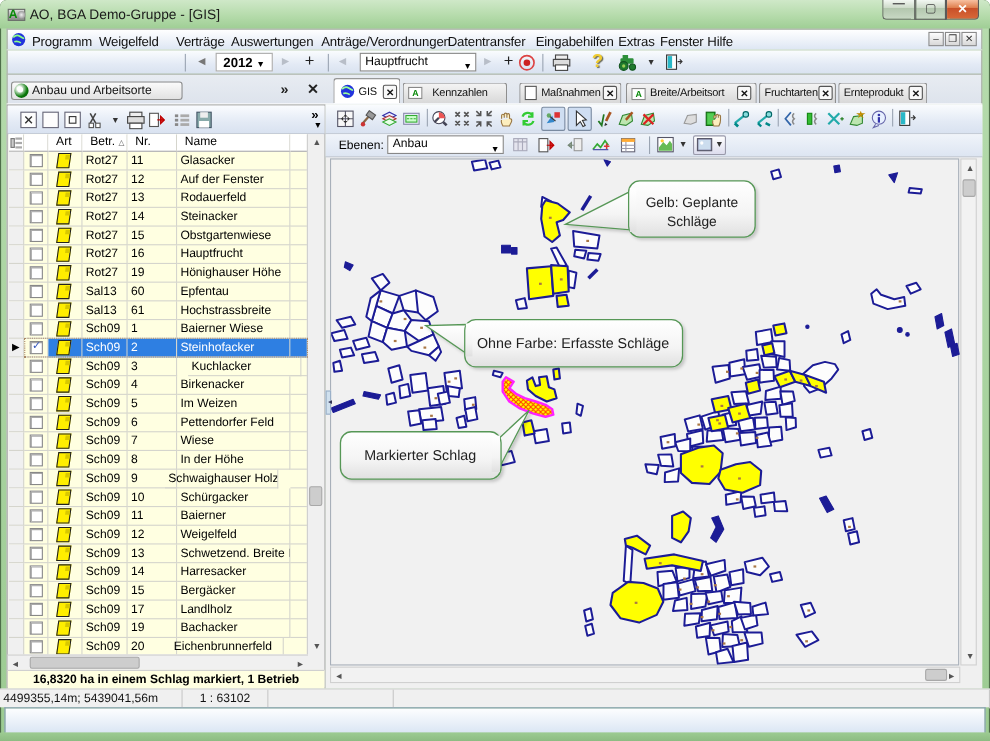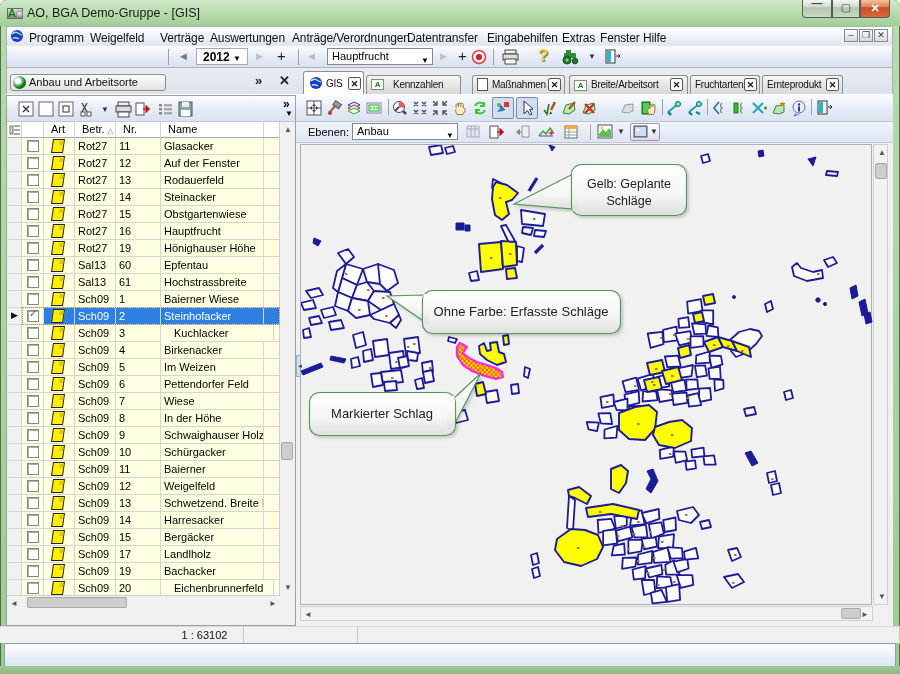--- a/index.html
+++ b/index.html
@@ -507,21 +507,21 @@
 <div class="lrow" style="top:305px">
 <div class="cell" style="left:0;width:14px;background:#f0f0f0"></div>
 <div class="cell" style="left:14px;width:22px">
             <div class="chk"></div>
           </div>
 <div class="cell" style="left:36px;width:31px;background:transparent">
             <span class="doc"></span>
           </div>
 <div class="cell" style="left:67px;width:41px;background:transparent;color:#000;padding-left:3px;line-height:16px">Sch09</div>
 <div class="cell" style="left:108px;width:45px;background:transparent;color:#000;padding-left:3px;line-height:16px">9</div>
-<div class="cell" style="left:153px;width:103px;background:transparent;color:#000;padding-left:3px;line-height:16px">Schwaighauser Holz</div>
+<div class="cell" style="left:142px;width:103px;background:transparent;color:#000;padding-left:3px;line-height:16px">Schwaighauser Holz</div>
 <div class="cell" style="left:256px;width:16px;background:transparent"></div>
 </div>
 <div class="lrow" style="top:322px">
 <div class="cell" style="left:0;width:14px;background:#f0f0f0"></div>
 <div class="cell" style="left:14px;width:22px">
             <div class="chk"></div>
           </div>
 <div class="cell" style="left:36px;width:31px;background:transparent">
             <span class="doc"></span>
           </div>
@@ -624,34 +624,35 @@
 <div class="lrow" style="top:458px">
 <div class="cell" style="left:0;width:14px;background:#f0f0f0"></div>
 <div class="cell" style="left:14px;width:22px">
             <div class="chk"></div>
           </div>
 <div class="cell" style="left:36px;width:31px;background:transparent">
             <span class="doc"></span>
           </div>
 <div class="cell" style="left:67px;width:41px;background:transparent;color:#000;padding-left:3px;line-height:16px">Sch09</div>
 <div class="cell" style="left:108px;width:45px;background:transparent;color:#000;padding-left:3px;line-height:16px">20</div>
-<div class="cell" style="left:163px;width:103px;background:transparent;color:#000;padding-left:3px;line-height:16px">Eichenbrunnerfeld</div>
+<div class="cell" style="left:147px;width:103px;background:transparent;color:#000;padding-left:3px;line-height:16px">Eichenbrunnerfeld</div>
 <div class="cell" style="left:256px;width:16px;background:transparent"></div>
 </div>
 </div>
     <div class="lvscroll">
       <span class="sbarr" style="left:4px;top:3px">▲</span>
       <div class="sbthumb" style="left:1px;top:320px;width:12px;height:18px"></div>
       <span class="sbarr" style="left:4px;bottom:3px">▼</span>
     </div>
     <div class="lhscroll">
       <span class="sbarr" style="left:3px;top:3px">◄</span>
       <div class="sbthumb" style="left:20px;top:1px;width:100px;height:11px"></div>
       <span class="sbarr" style="right:3px;top:3px">►</span>
     </div>
+    <div class="lsummary">16,8320 ha in einem Schlag markiert, 1 Betrieb</div>
   </div>
 
   <div style="position:absolute;left:296px;top:355px;width:5px;height:22px;background:#cfe0ee;border:1px solid #9ab0c8;font-size:6px;color:#335;line-height:20px;z-index:5">◄</div>
   <div class="rpanel">
     <div class="gistoolbar" id="gistoolbar">
 <svg style="position:absolute;left:10px;top:5px" width="18" height="18">
           <rect x="1" y="1" width="14" height="14" fill="#f8f8f8" stroke="#556"></rect>
           <path d="M8 1 v14 M1 8 h14" stroke="#556"></path>
           <path d="M8 4 l2 2 h-4 z M8 12 l2 -2 h-4 z M4 8 l2 -2 v4 z M12 8 l-2 -2 v4 z" fill="#333"></path>
         </svg>
@@ -1071,19 +1072,20 @@
       <span class="sbarr" style="left:4px;bottom:3px">▼</span>
     </div>
     <div class="mhscroll">
       <span class="sbarr" style="left:3px;top:3px">◄</span>
       <div class="sbthumb" style="left:540px;top:1px;width:20px;height:11px"></div>
       <span class="sbarr" style="right:3px;top:3px">►</span>
     </div>
   </div>
 
   <div class="statusbar">
+    <div class="scell" style="left:0;width:166px;padding-left:3px">4499355,14m; 5439041,56m</div>
     <div class="scell" style="left:166px;width:78px;text-align:center">1 : 63102</div>
     <div class="scell" style="left:244px;width:114px"></div>
     <div class="scell" style="left:358px;width:542px"></div>
   </div>
   <div class="blueband"></div>
   <div class="grnbtm"></div>
 </div>
 
 </body></html>

